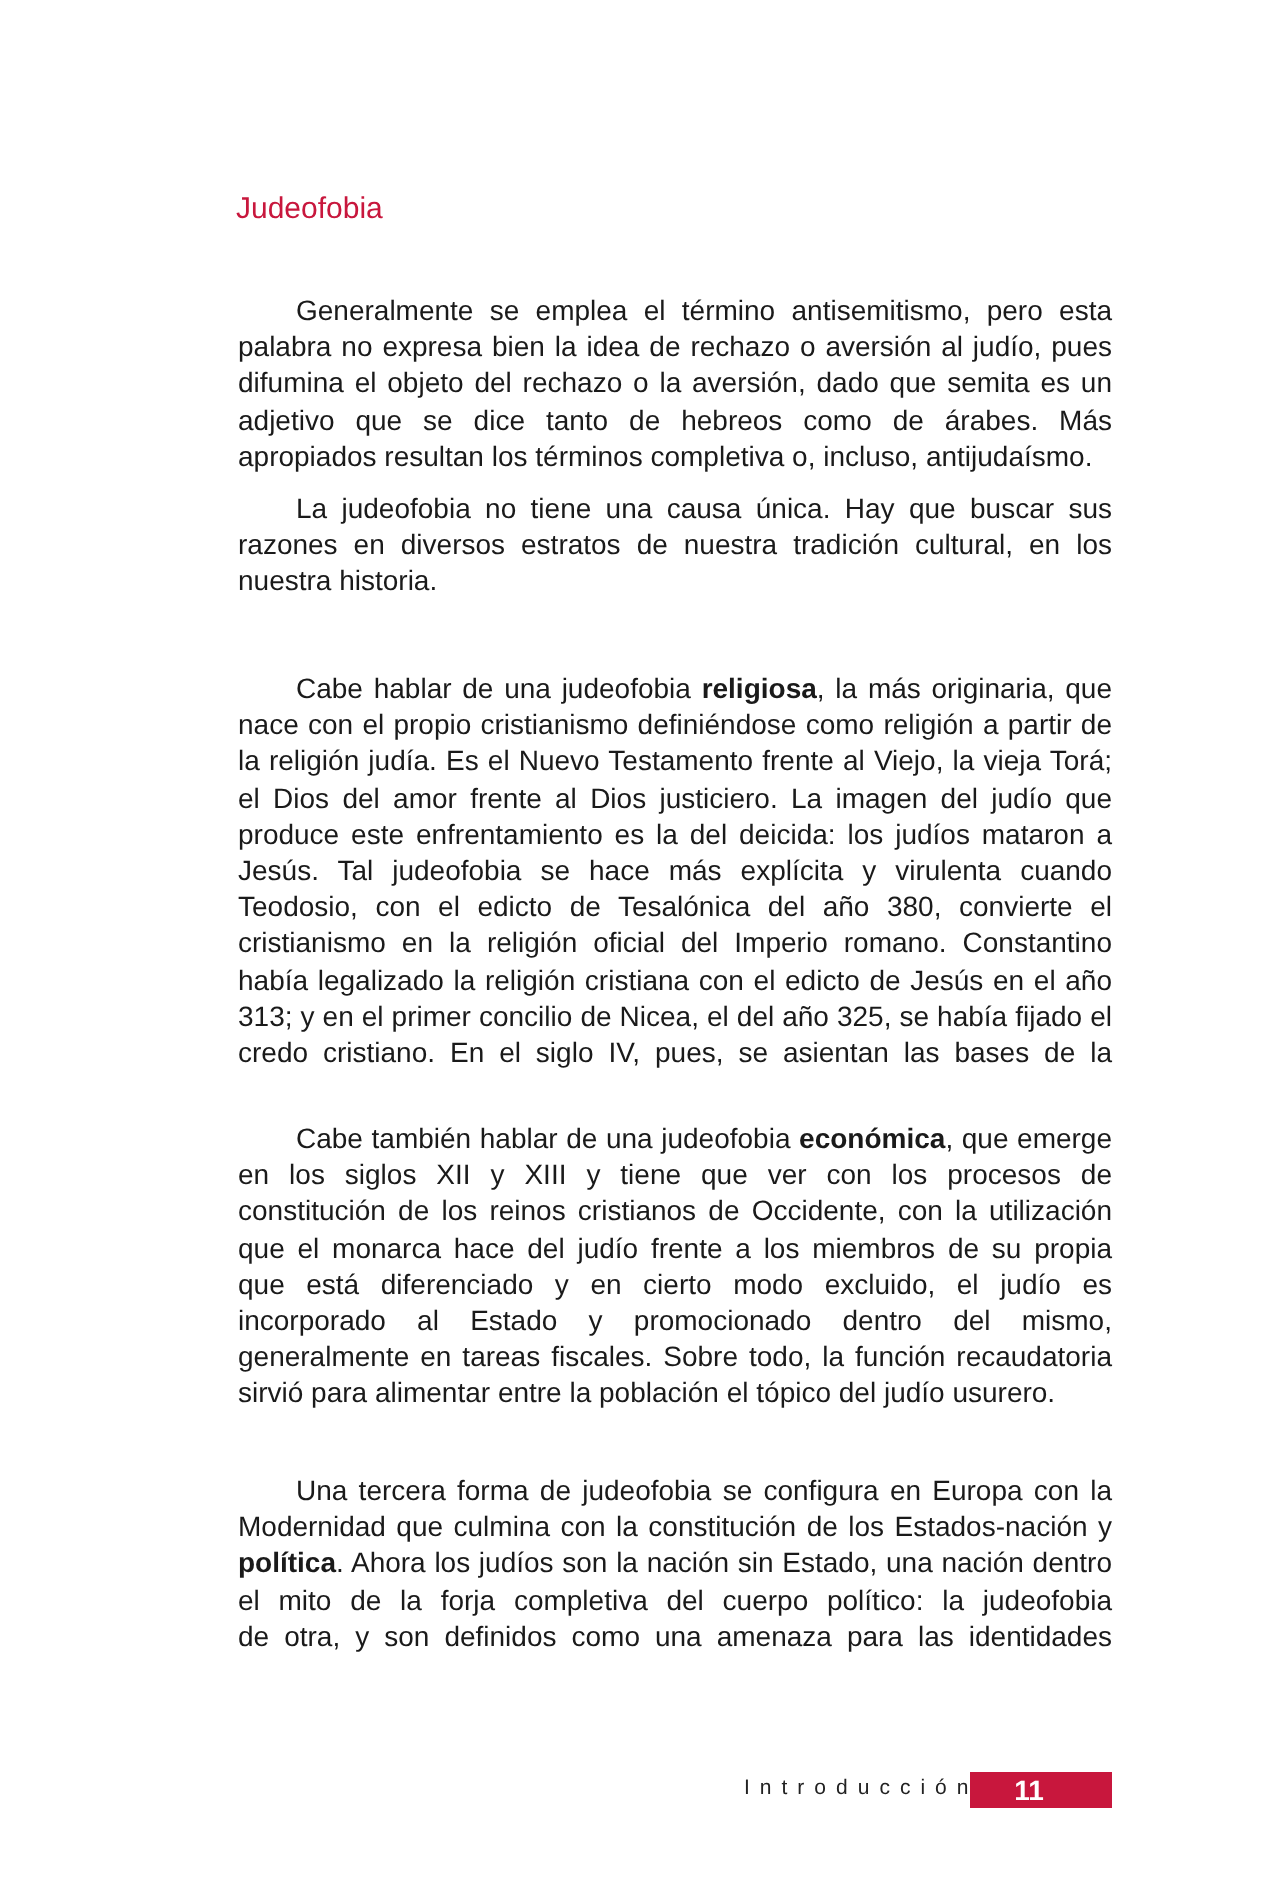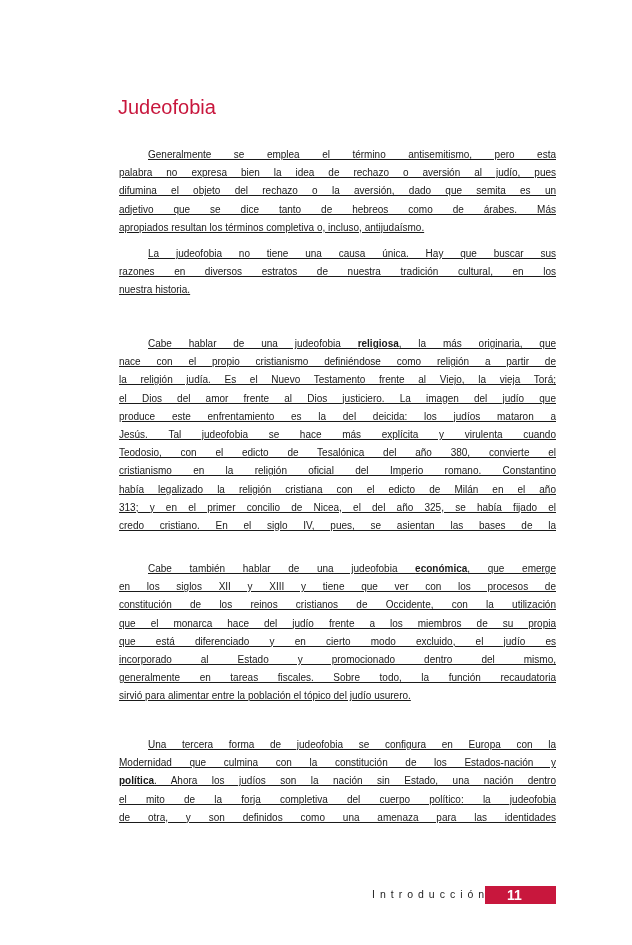--- a/index.html
+++ b/index.html
@@ -1,18 +1,18 @@
 <!DOCTYPE html>
 <html><head>
 <meta charset="utf-8">
 <style>
   html, body { margin: 0; padding: 0; background: #ffffff; }
   body { width: 632px; height: 945px; position: relative; overflow: hidden; font-family: "Liberation Sans", sans-serif; color: #1a1a1a; }
-  .title { position: absolute; left: 118px; top: 96px; font-size: 20px; color: #c8173d; }
-  .body-text { position: absolute; left: 119px; width: 437px; font-size: 10px; line-height: 18.2px; text-decoration: underline; }
+  .title { position: absolute; left: 118px; top: 96px; font-size: 15px; color: #c8173d; }
+  .body-text { position: absolute; left: 119px; width: 437px; font-size: 14px; line-height: 18.2px; }
   .line { display: block; text-align: justify; text-align-last: justify; white-space: nowrap; height: 18.2px; }
   .line.last { text-align-last: left; }
   .line.indent { padding-left: 29px; }
   b { font-weight: bold; }
   .footer-label { position: absolute; left: 372px; top: 888px; font-size: 10.5px; letter-spacing: 5px; color: #222; }
   .page-box { position: absolute; left: 485px; top: 886px; width: 71px; height: 18px; background: #c8173d; color: #fff; font-weight: bold; font-size: 14px; text-align: center; box-sizing: border-box; padding-right: 12px; line-height: 18px; }
 </style>
 </head>
 <body>
 
@@ -34,21 +34,21 @@
 
 <div class="body-text" style="top:335px;">
   <span class="line indent"><span>Cabe hablar de una judeofobia </span><b>religiosa</b><span>, la más originaria, que</span></span>
   <span class="line">nace con el propio cristianismo definiéndose como religión a partir de</span>
   <span class="line">la religión judía. Es el Nuevo Testamento frente al Viejo, la vieja Torá;</span>
   <span class="line">el Dios del amor frente al Dios justiciero. La imagen del judío que</span>
   <span class="line">produce este enfrentamiento es la del deicida: los judíos mataron a</span>
   <span class="line">Jesús. Tal judeofobia se hace más explícita y virulenta cuando</span>
   <span class="line">Teodosio, con el edicto de Tesalónica del año 380, convierte el</span>
   <span class="line">cristianismo en la religión oficial del Imperio romano. Constantino</span>
-  <span class="line">había legalizado la religión cristiana con el edicto de Milán en el año</span>
+  <span class="line">había legalizado la religión cristiana con el edicto de Jesús en el año</span>
   <span class="line">313; y en el primer concilio de Nicea, el del año 325, se había fijado el</span>
   <span class="line">credo cristiano. En el siglo IV, pues, se asientan las bases de la</span>
 </div>
 
 <div class="body-text" style="top:560px;">
   <span class="line indent"><span>Cabe también hablar de una judeofobia </span><b>económica</b><span>, que emerge</span></span>
   <span class="line">en los siglos XII y XIII y tiene que ver con los procesos de</span>
   <span class="line">constitución de los reinos cristianos de Occidente, con la utilización</span>
   <span class="line">que el monarca hace del judío frente a los miembros de su propia</span>
   <span class="line">que está diferenciado y en cierto modo excluido, el judío es</span>

